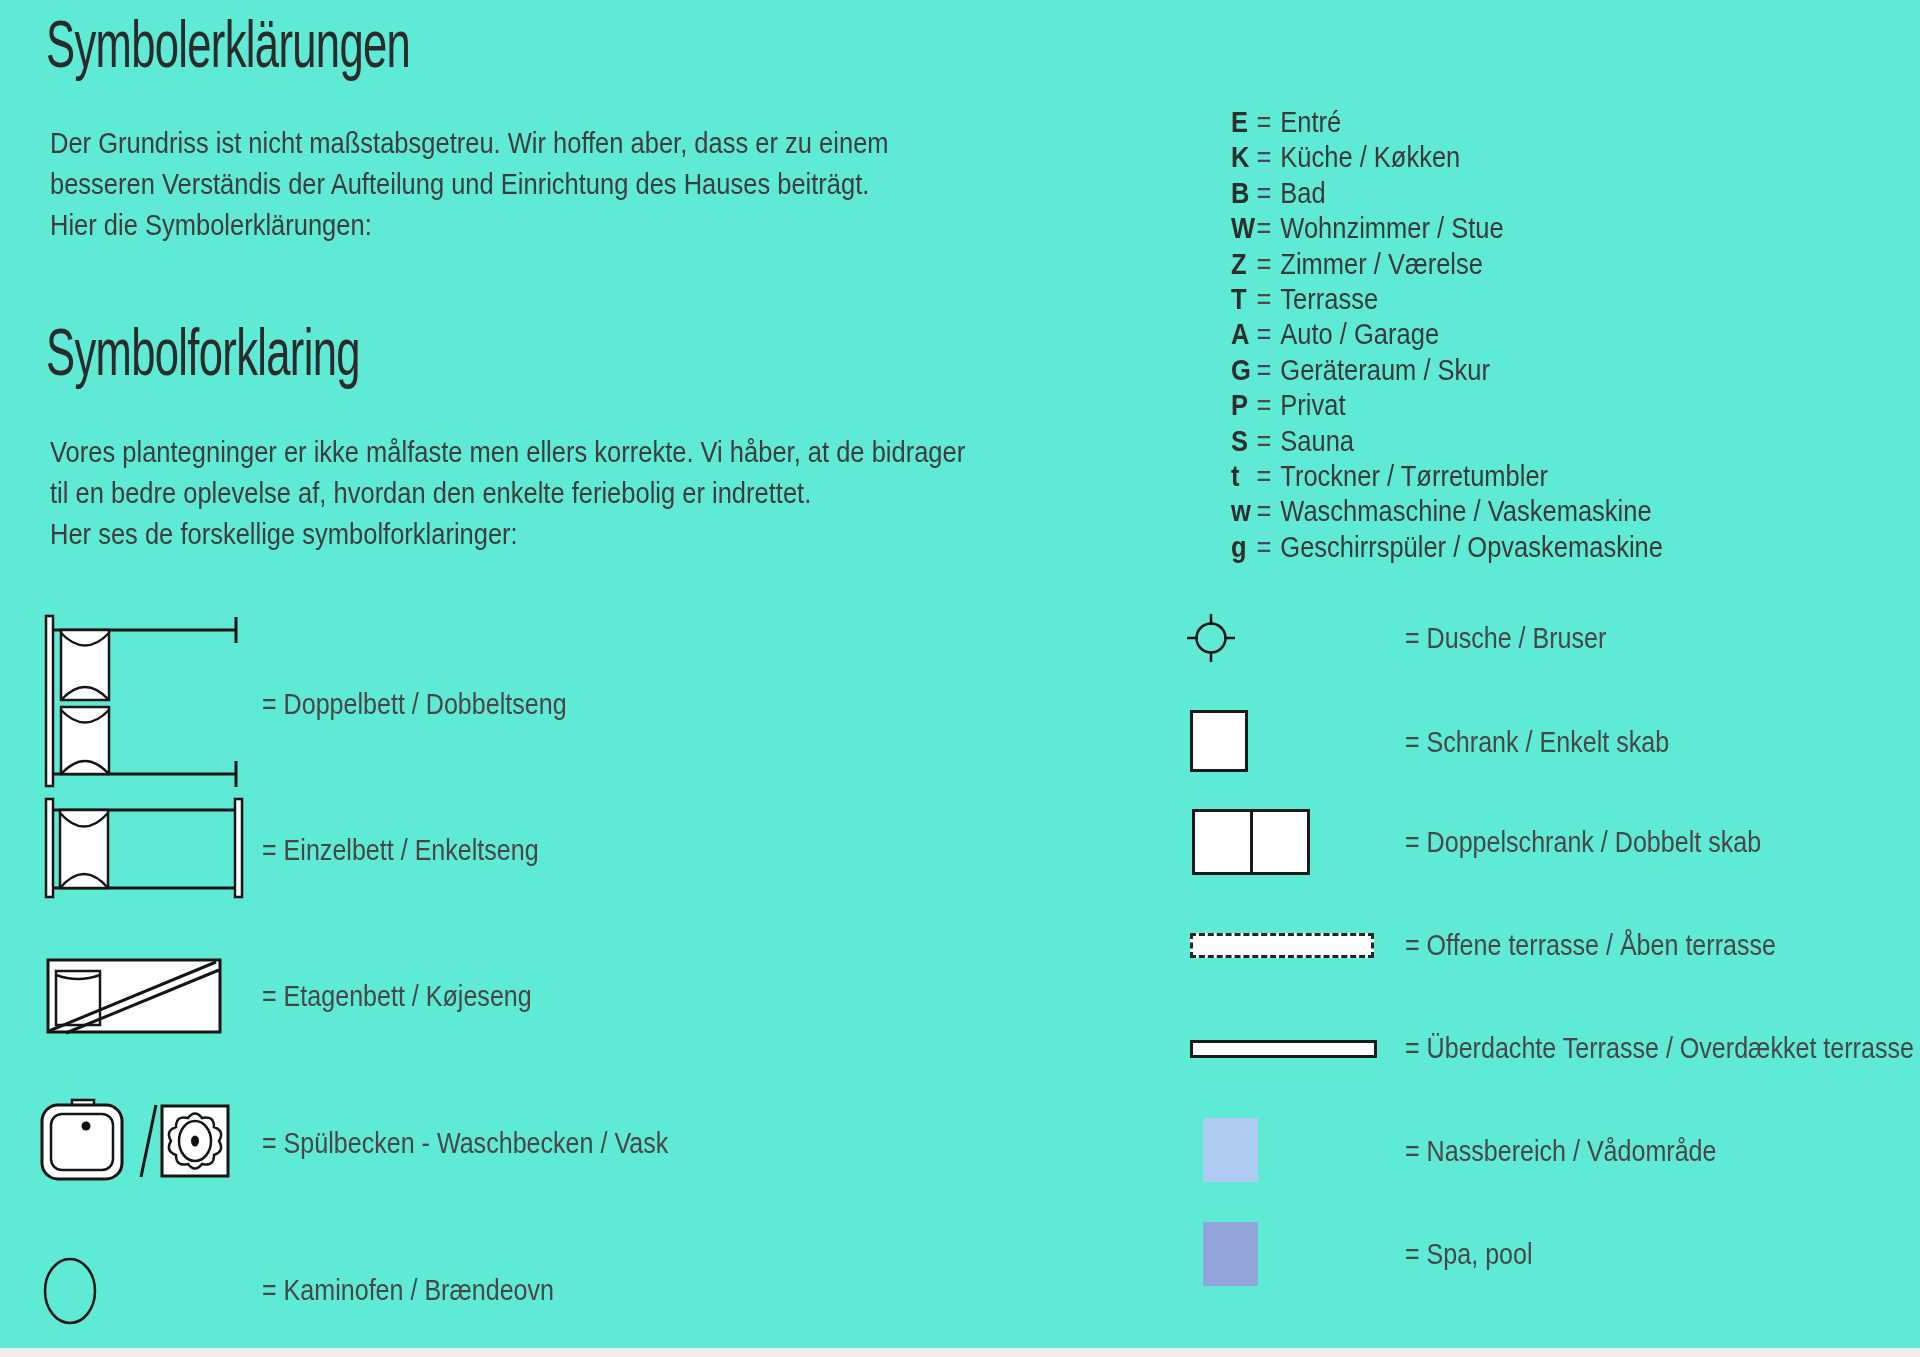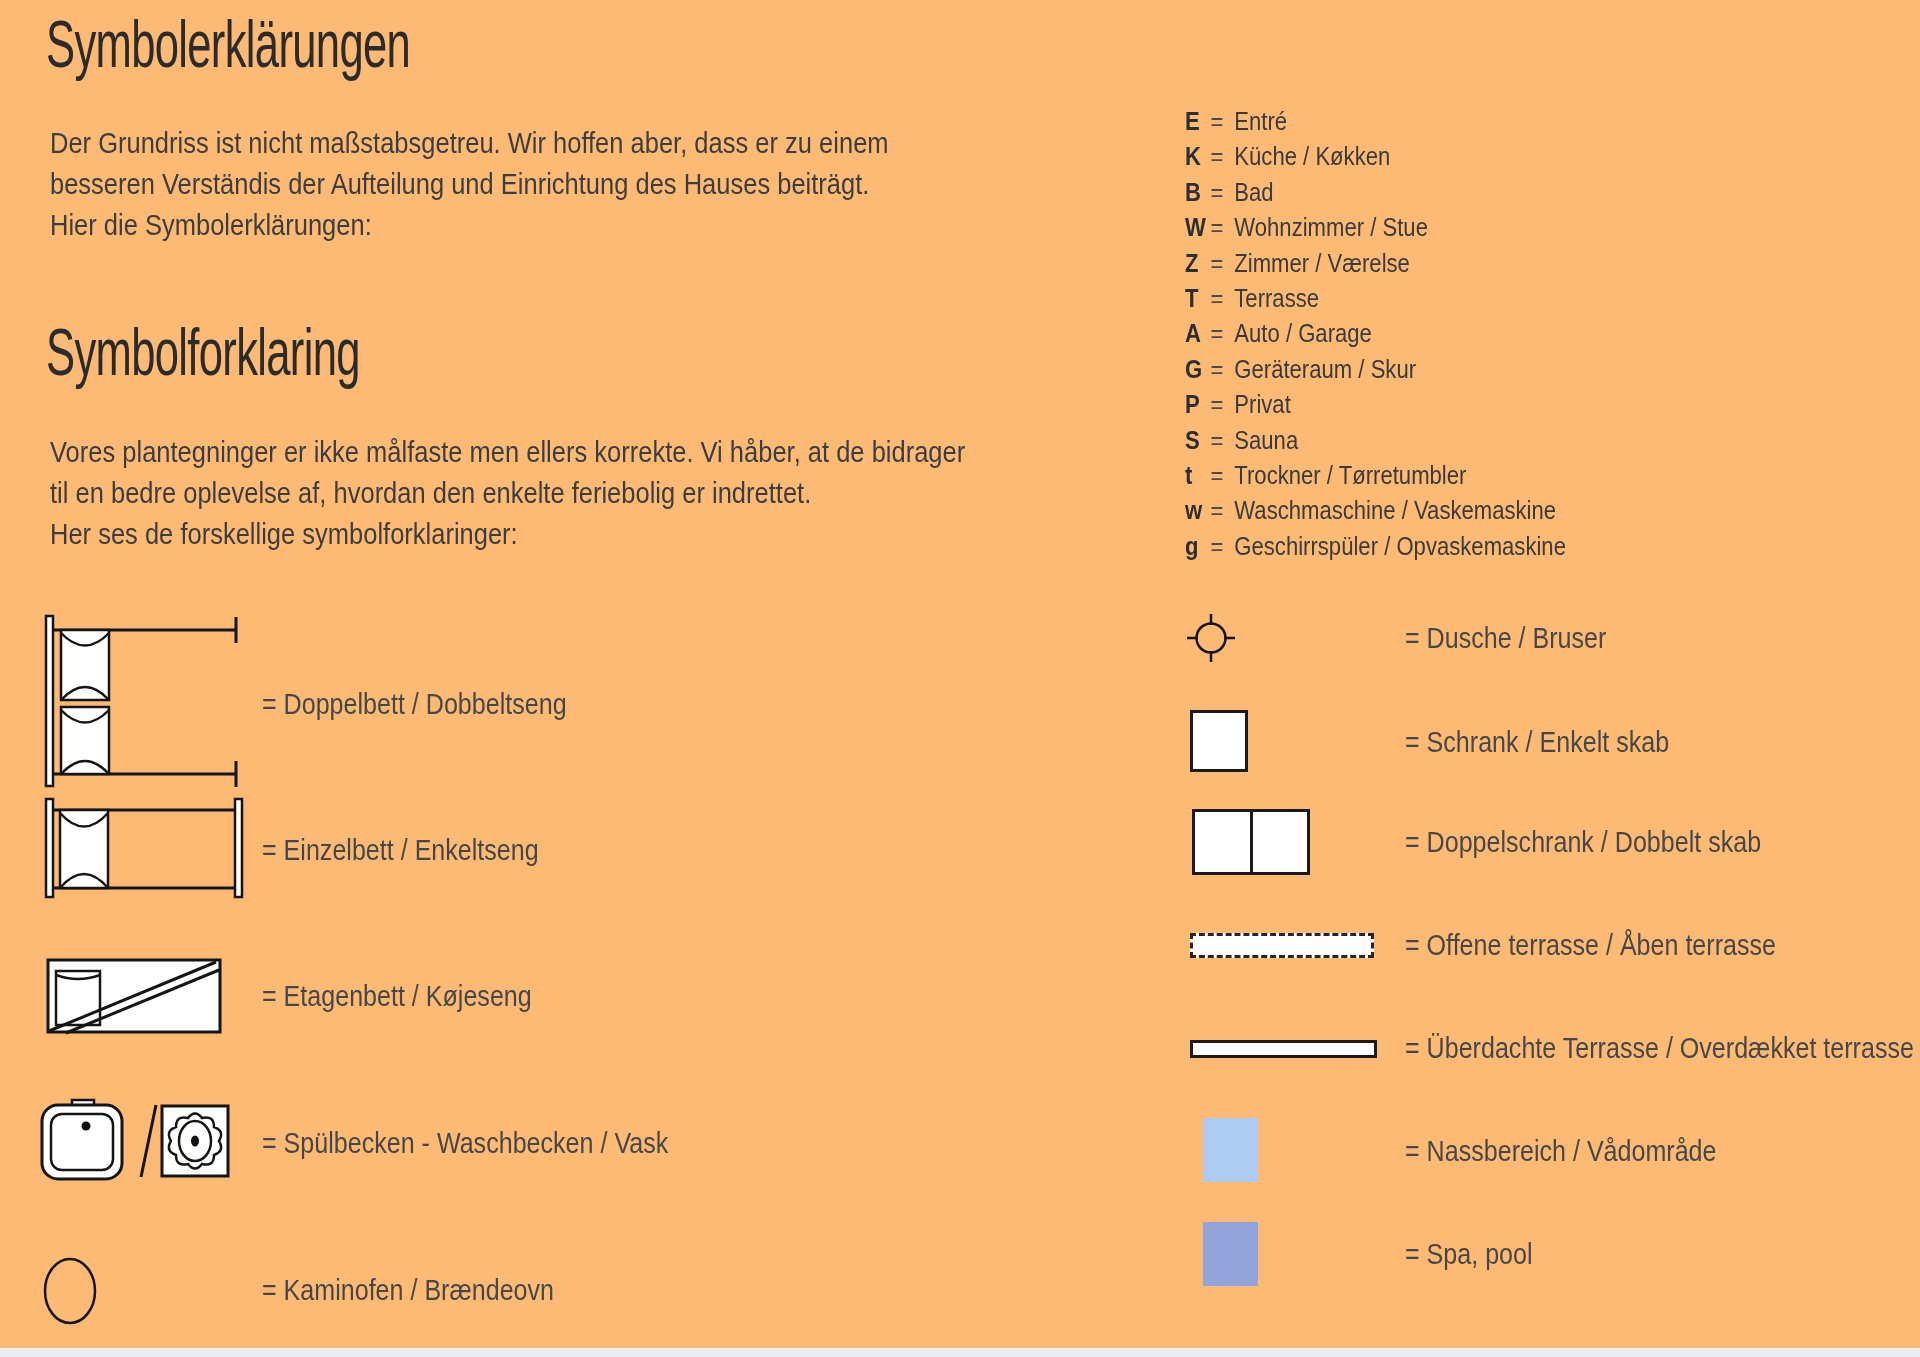--- a/index.html
+++ b/index.html
@@ -1,23 +1,23 @@
 <!DOCTYPE html>
 <html><head>
 <meta charset="utf-8">
 <style>
   html,body{margin:0;padding:0;background:#ffffff;}
-  .page{position:relative;width:1920px;height:1357px;background:#fdba74;overflow:hidden;
+  .page{position:relative;width:1920px;height:1357px;background:#5eead4;overflow:hidden;
         font-family:"Liberation Sans",sans-serif;color:#3f3f3f;}
   .abs{position:absolute;}
   .h1{font-size:66px;font-weight:400;color:#2b2b2b;white-space:nowrap;
       transform:scaleX(0.66);transform-origin:0 0;letter-spacing:-1px;}
   .para{font-size:30px;color:#3d3d3d;transform:scaleX(0.85);transform-origin:0 0;}
   .para .ln{line-height:41px;white-space:nowrap;}
-  .codes{font-size:26px;color:#3a3a3a;}
+  .codes{font-size:30px;color:#3a3a3a;margin-left:46px;}
   .code-row{line-height:35.4px;white-space:nowrap;transform:scaleX(0.85);transform-origin:0 50%;}
   .code-row .code{display:inline-block;width:30px;font-weight:700;color:#2e2e2e;}
   .code-row .eq{display:inline-block;width:28px;color:#4a4a4a;}
   .sym-label{font-size:29.5px;color:#474747;line-height:40px;white-space:nowrap;
              transform:scaleX(0.85);transform-origin:0 50%;}
   .box{position:absolute;border:3px solid #1a1a1a;background:#fff;box-sizing:border-box;}
   .box-dashed{position:absolute;border:3px dashed #262626;background:#fff;box-sizing:border-box;}
   .swatch{position:absolute;}
   .divider-v{position:absolute;top:0;bottom:0;left:50%;width:3px;margin-left:-1.5px;background:#1a1a1a;}
   svg{display:block;}

